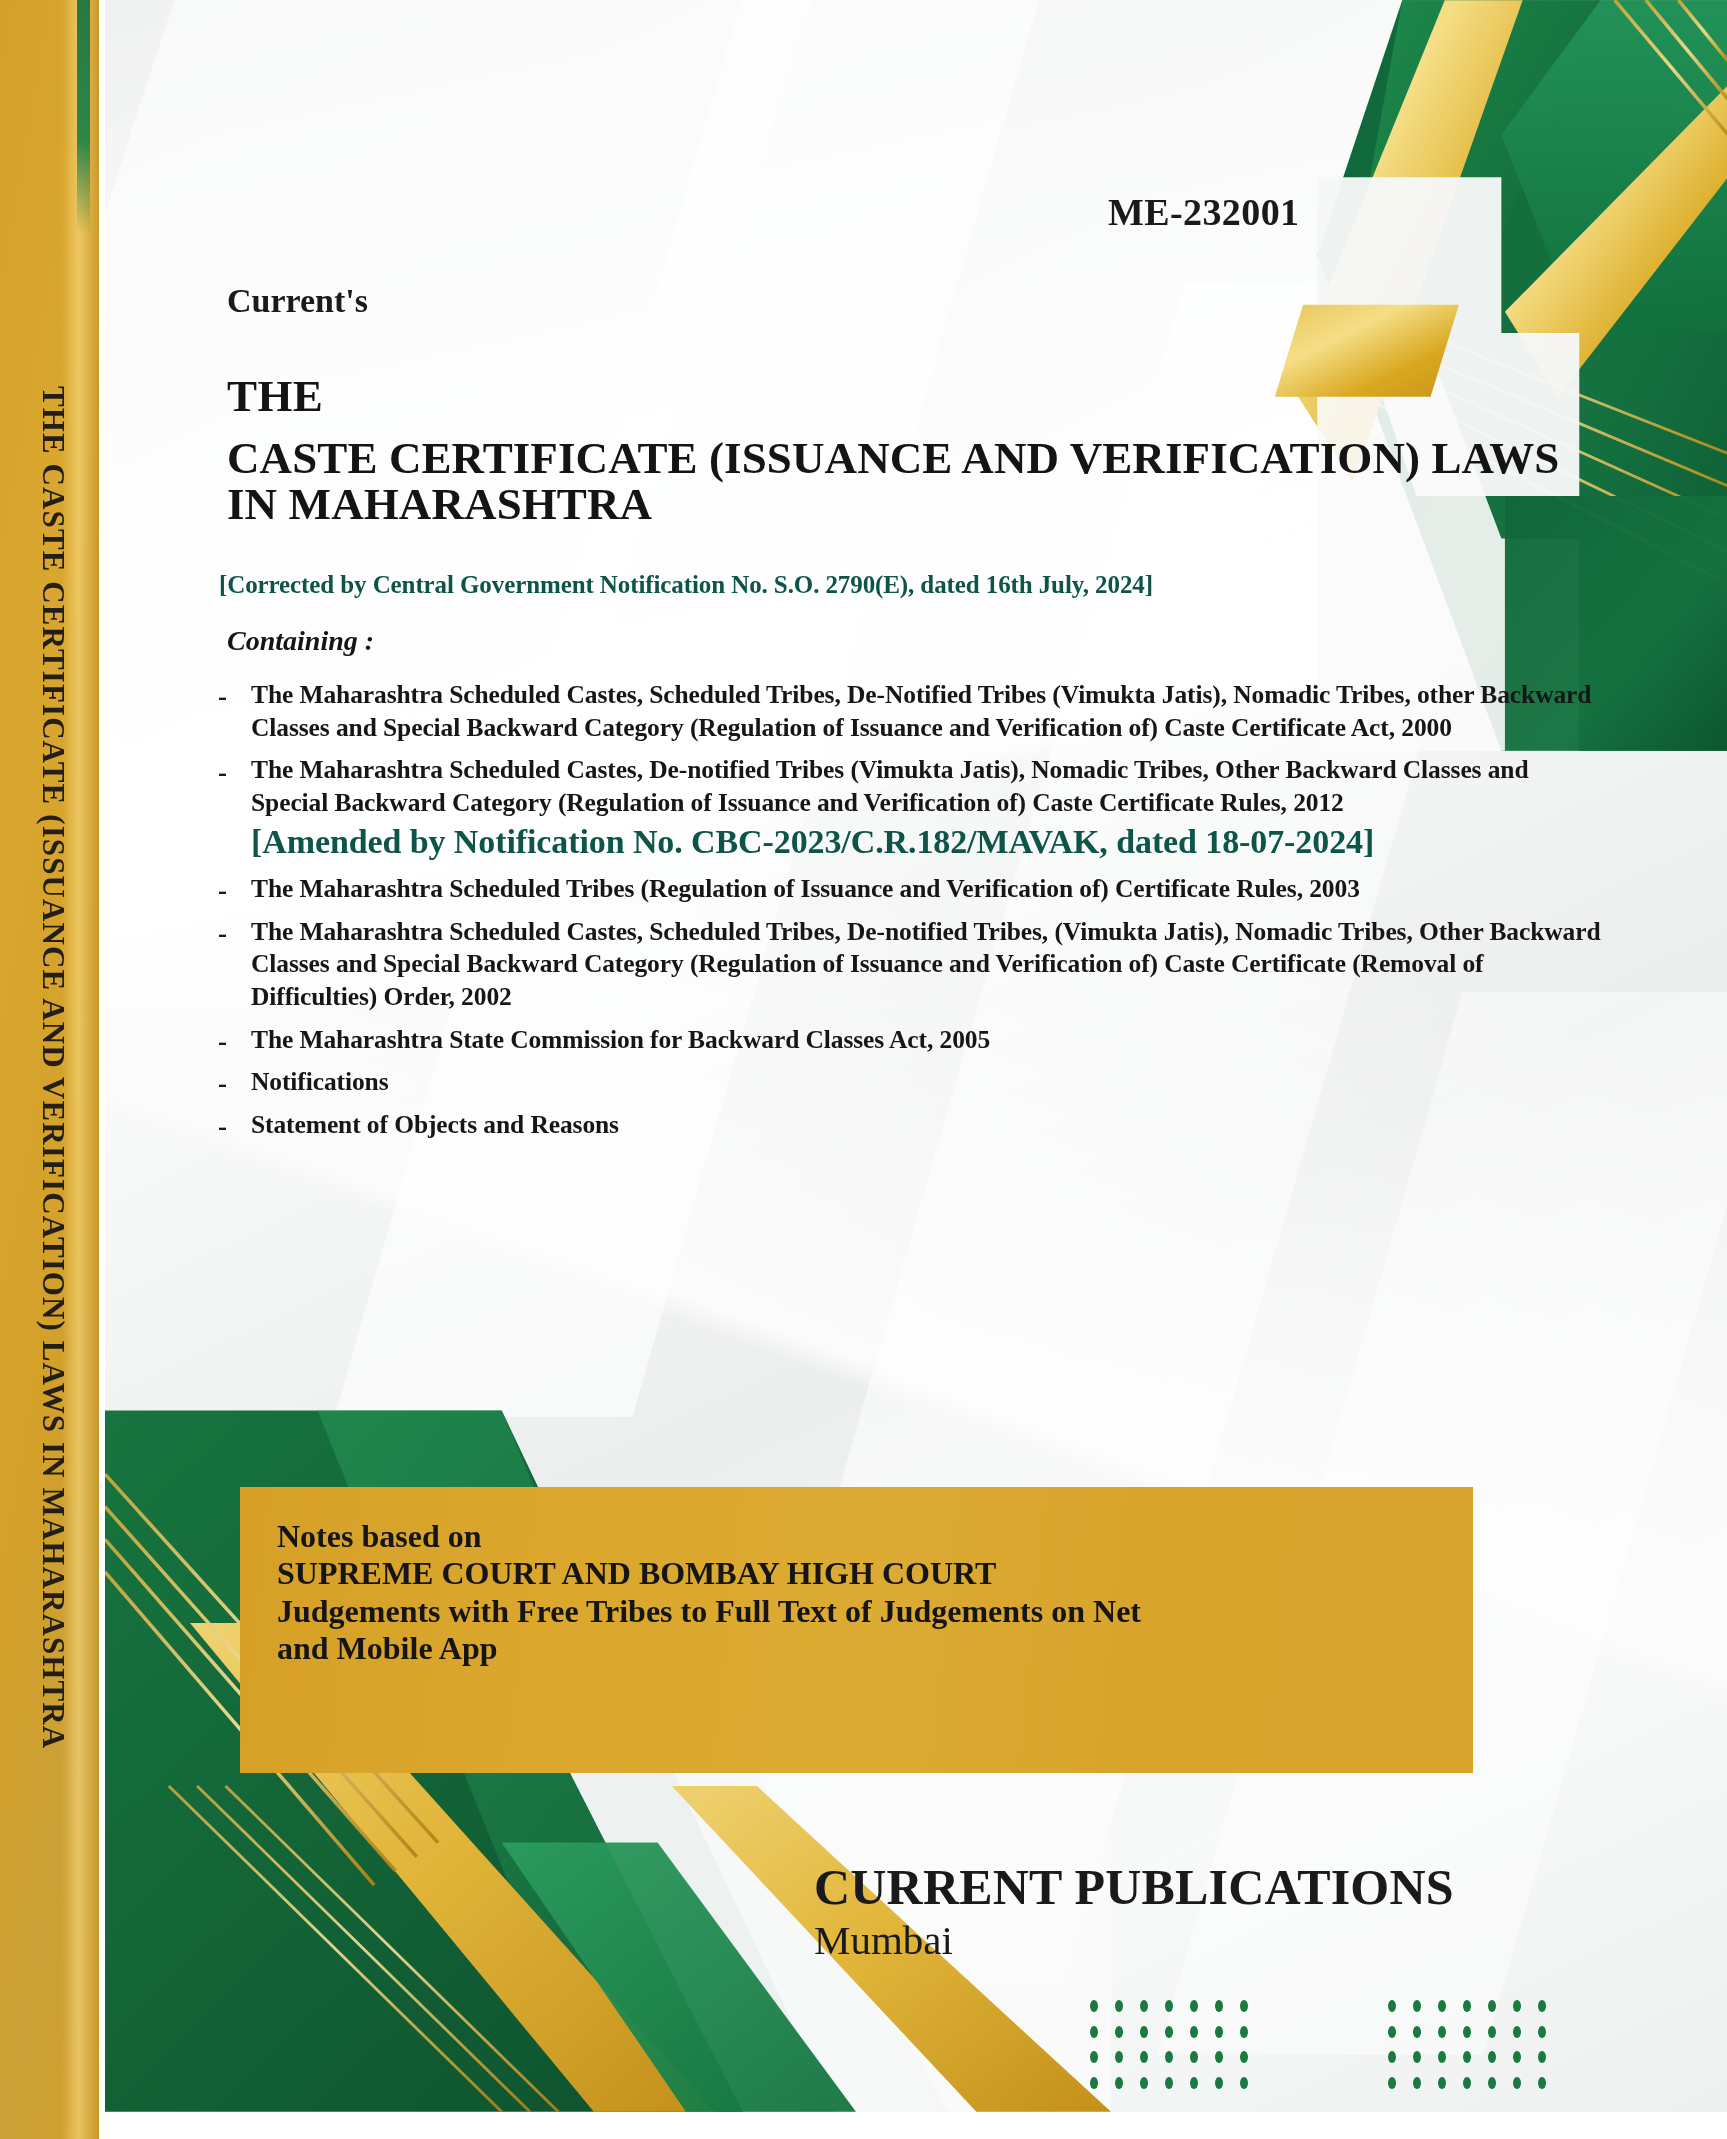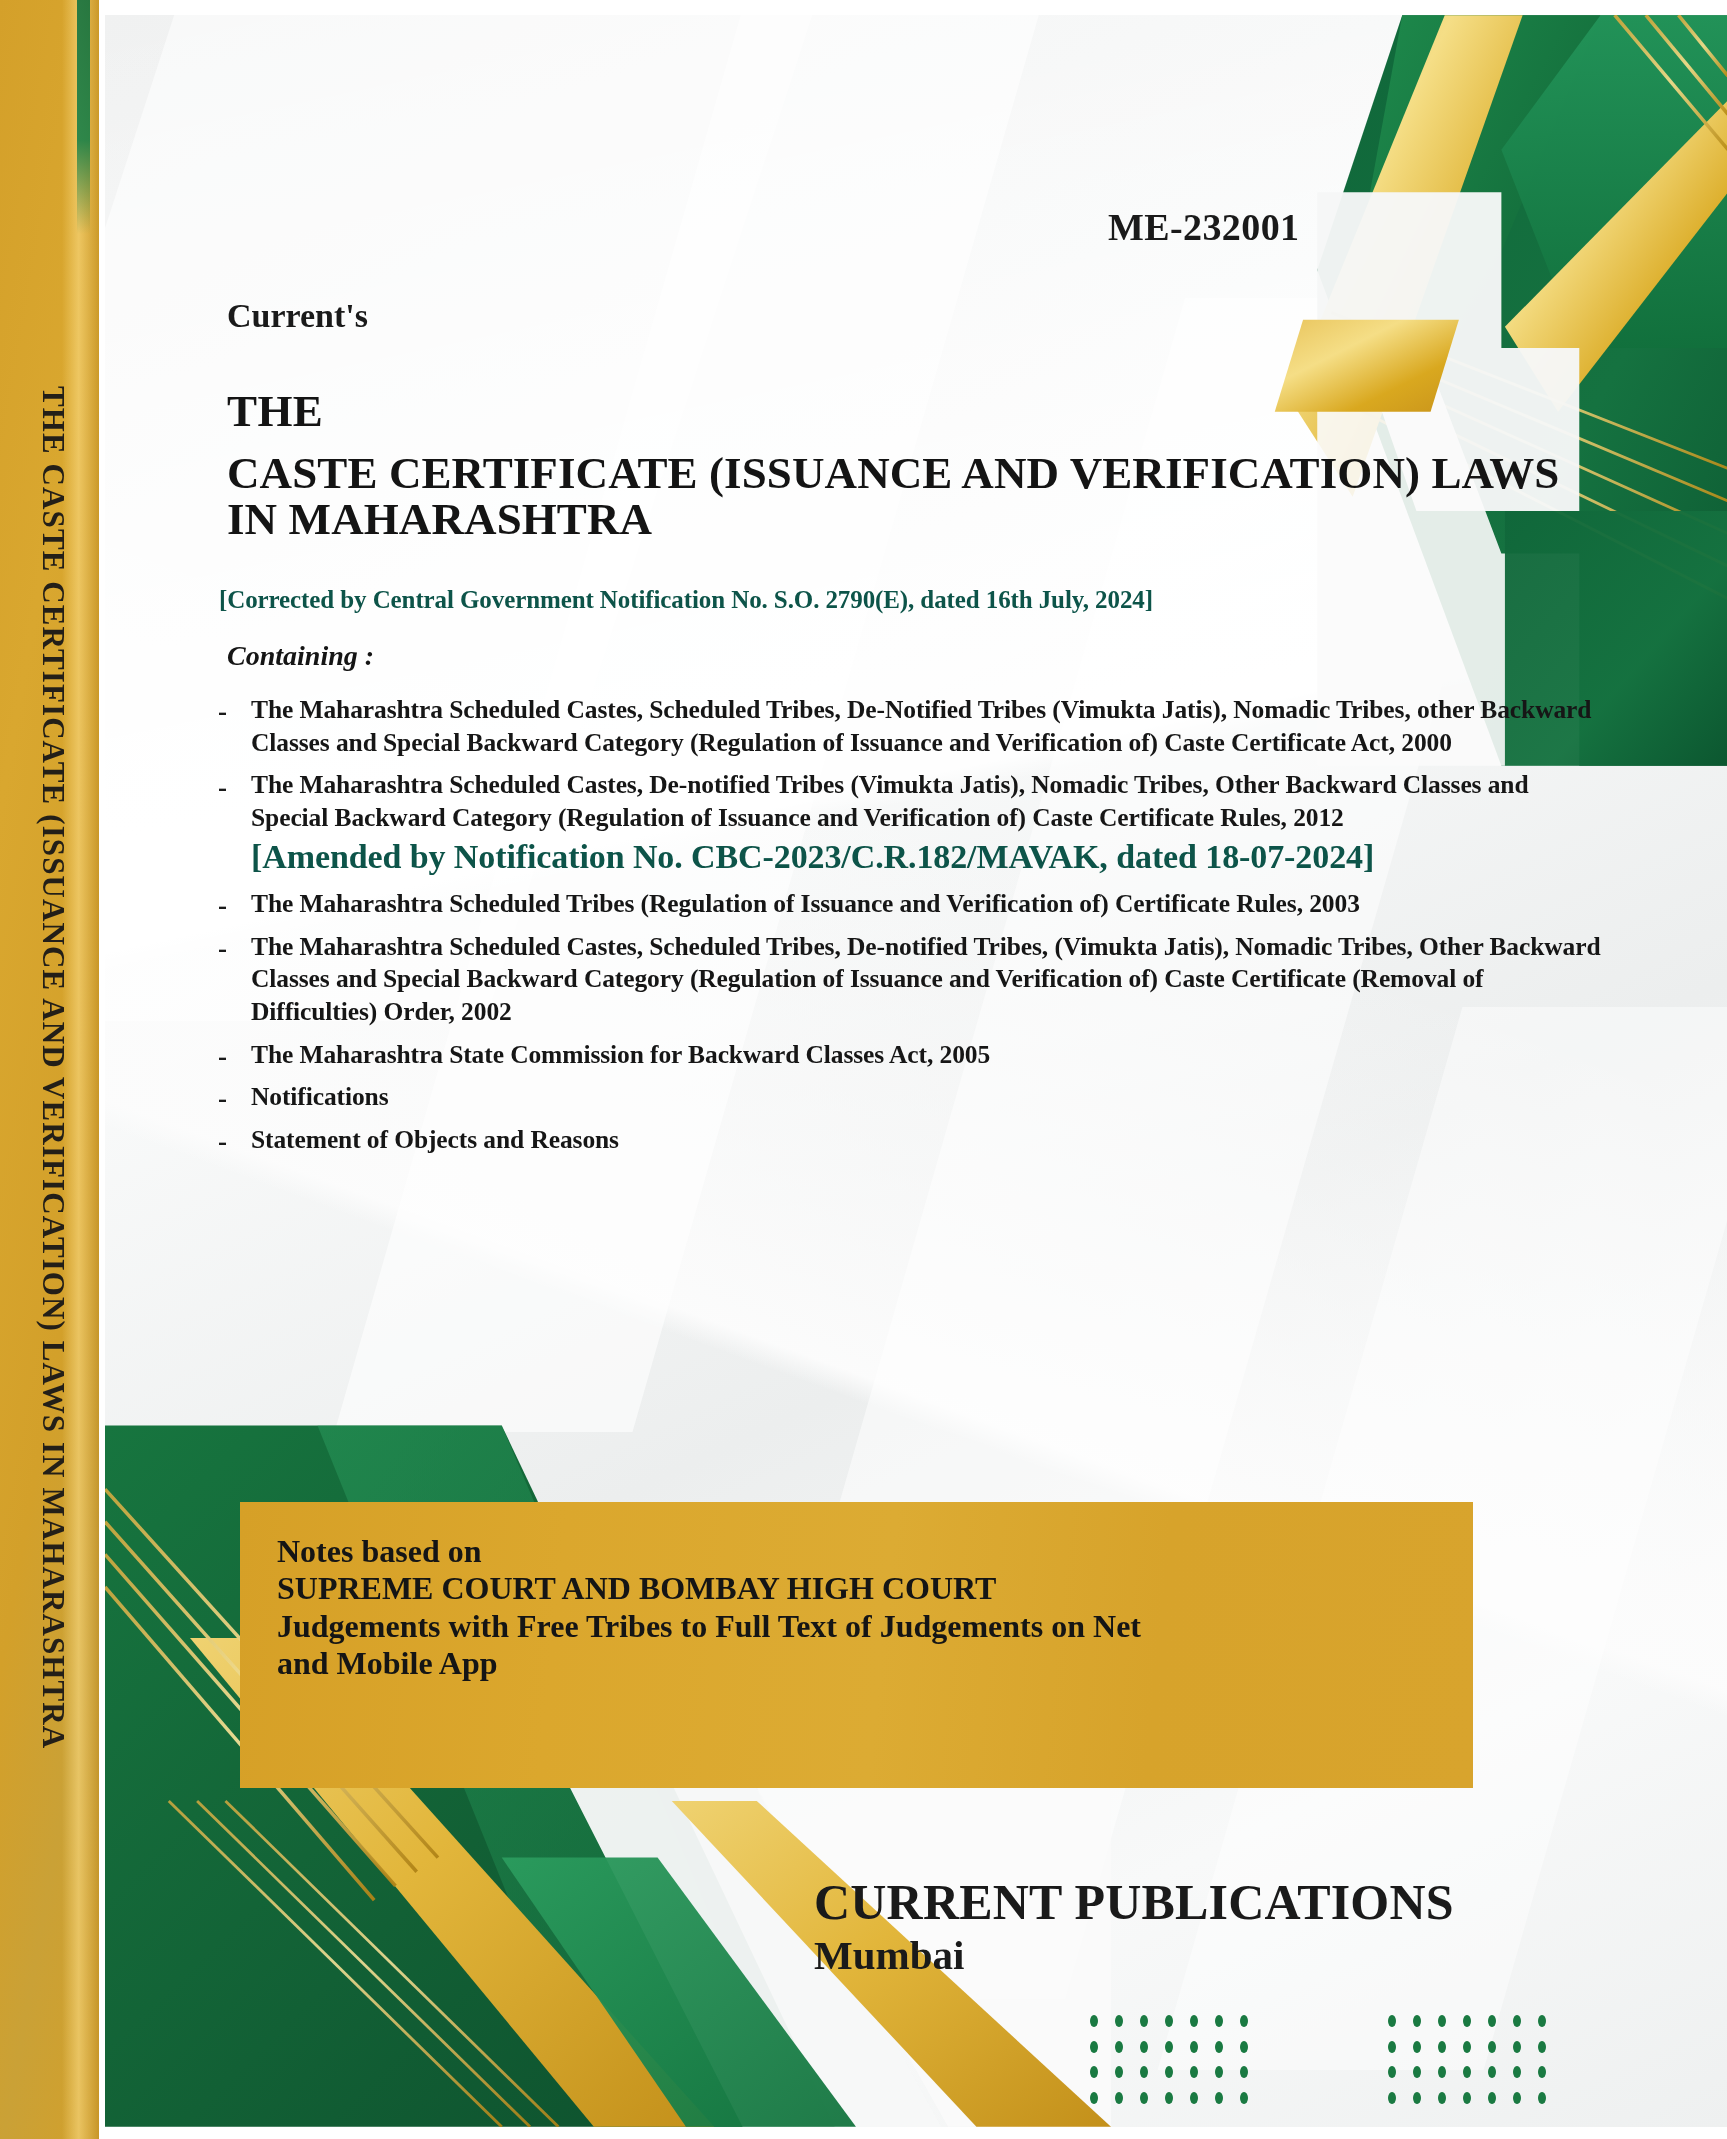--- a/index.html
+++ b/index.html
@@ -47,21 +47,20 @@
     transform: rotate(90deg) translateY(-50%);
   }
 
   
   #cover {
     position: absolute;
     left: 105px; top: 0;
     width: 1623px; height: 2112px;
     background: #fef9c3;
     overflow: hidden;
-    margin-top: 15px;
   }
   
   #cover .bgfacet {
     position: absolute; inset: 0;
     background:
       linear-gradient(168deg, rgba(255,255,255,0) 0%, rgba(255,255,255,.9) 38%, rgba(255,255,255,0) 39%),
       linear-gradient(200deg, rgba(236,238,238,0) 40%, rgba(252,252,252,.95) 62%, rgba(238,240,240,0) 63%),
       linear-gradient(155deg, #f0f1f1 0%, #fafbfb 35%, #eceeee 60%, #f8f9f9 82%, #eef0f0 100%);
   }
   .facet {
@@ -210,21 +209,21 @@
     z-index: 5;
   }
   #publisher .pub-name {
     font-weight: bold;
     font-size: 50px;
     color: #1a1a1a;
     line-height: 1.06;
     letter-spacing: 0.2px;
   }
   #publisher .pub-city {
-    font-weight: bold;
+    font-weight: normal;
     font-size: 41px;
     color: #1a1a1a;
     line-height: 1.1;
     margin-top: 4.3px;
   }
 
   
   .dotgrid {
     position: absolute;
     display: grid;

